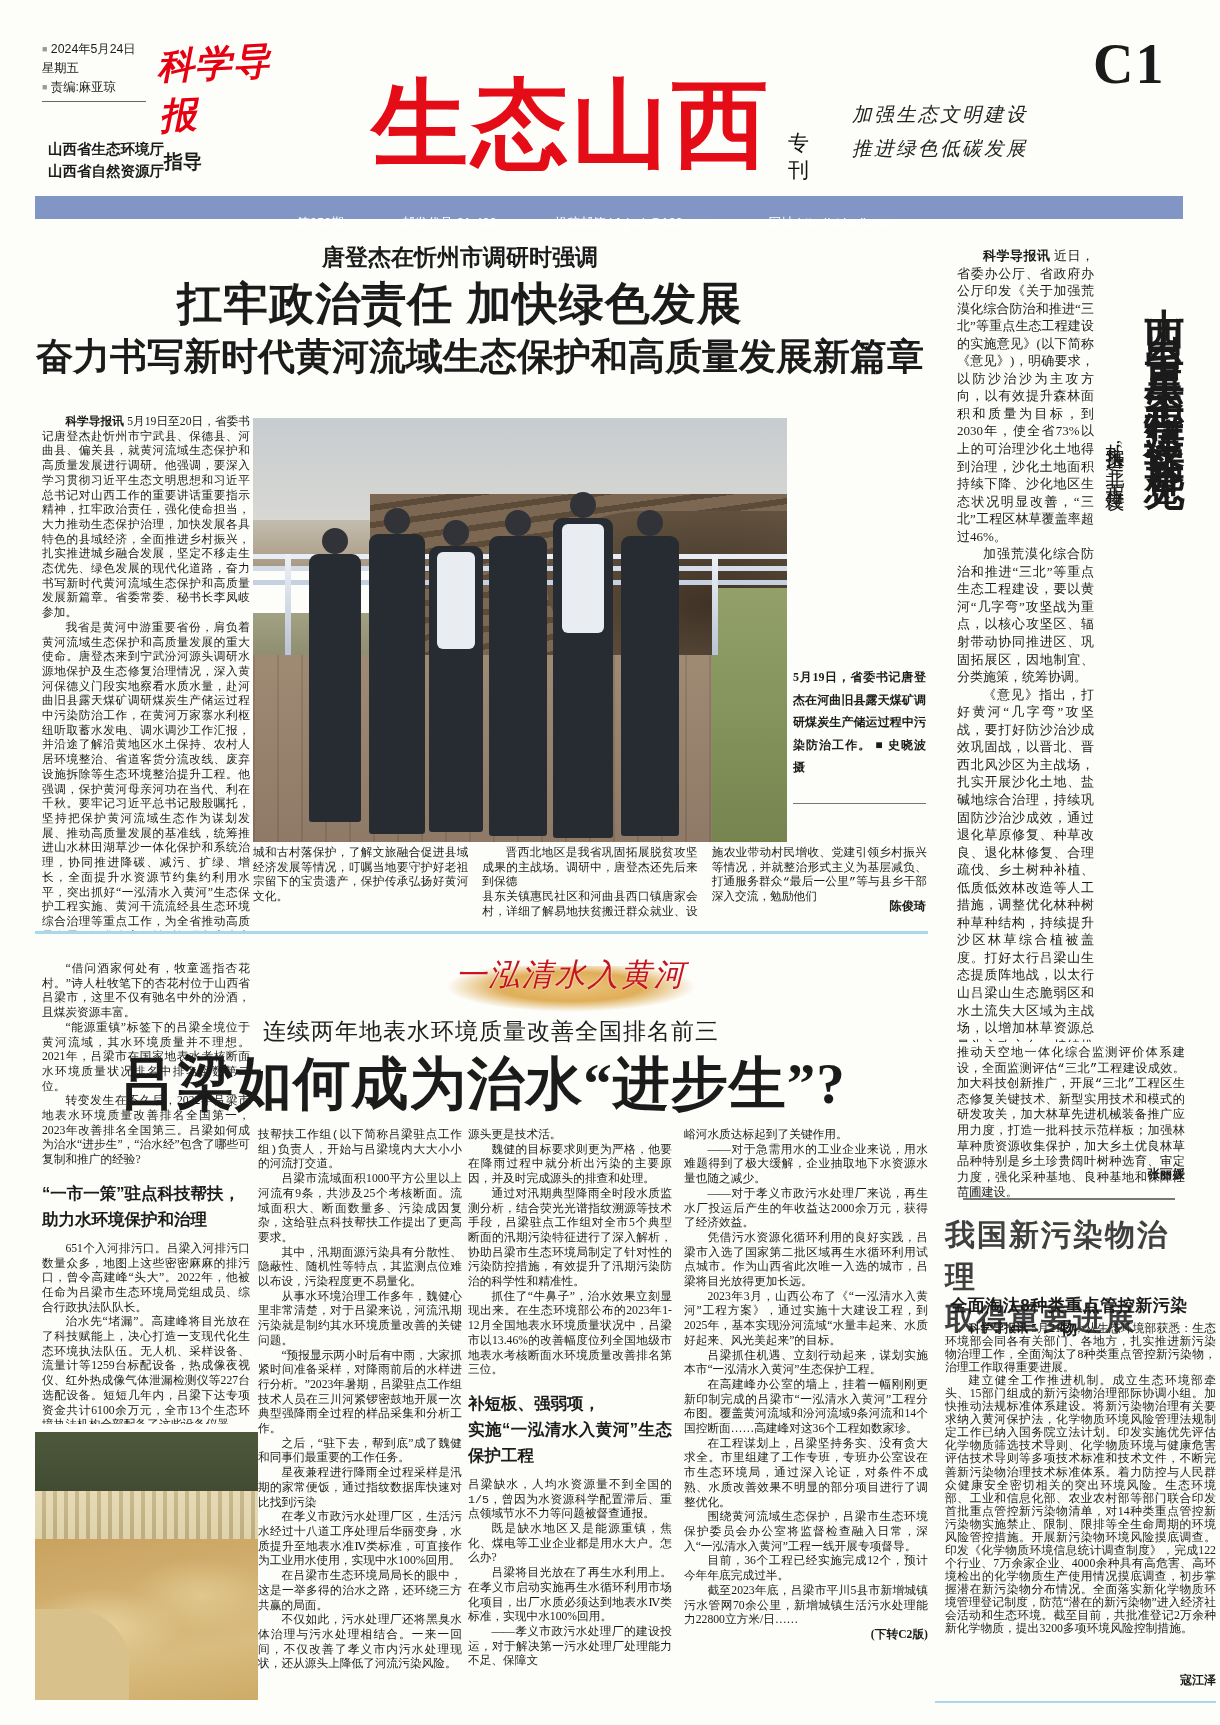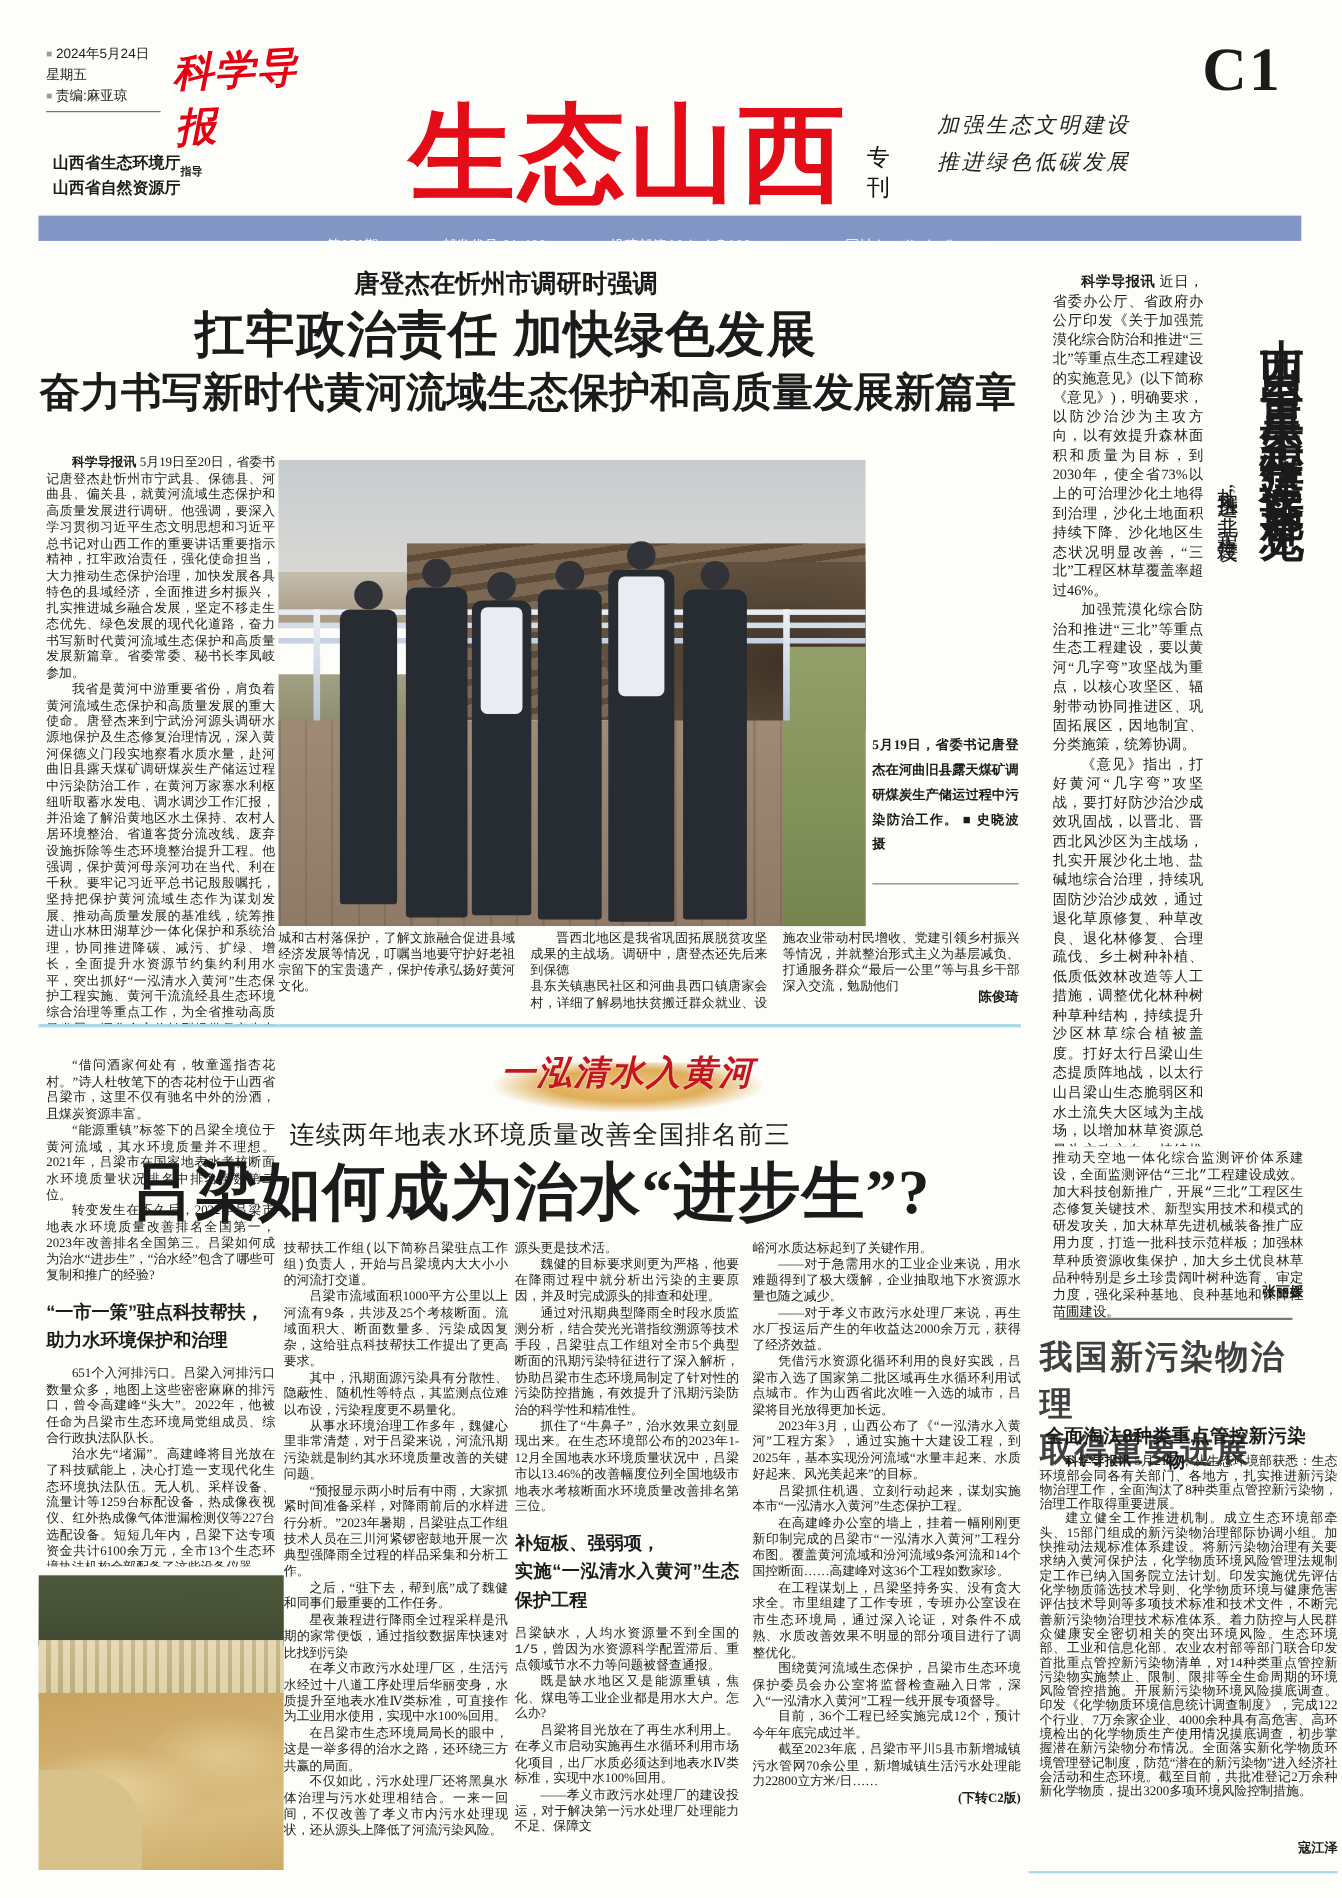--- a/index.html
+++ b/index.html
@@ -11,22 +11,22 @@
   .cont p:first-child{text-indent:0;font-family:Liberation Mono, monospace;}
   .body-txt{font-size:11.7px;line-height:14.7px;text-align:justify;overflow:hidden;}
   .body-txt b{font-family:"Liberation Sans","DejaVu Sans",sans-serif;}
   
   .dateblock{left:42px;top:40px;width:104px;font-size:12.3px;line-height:19px;
              font-family:"Liberation Sans","DejaVu Sans",sans-serif;border-bottom:1.5px solid #666;padding-bottom:4px;}
   .dateblock .sq{color:#9a9a9a;font-size:9px;vertical-align:1px;}
   .logo{left:158px;top:38px;width:150px;font-size:37px;font-weight:bold;font-style:italic;
         color:#e60012;transform:rotate(-3deg);letter-spacing:1px;}
   .guidance{left:48px;top:139px;font-size:14.5px;font-weight:bold;line-height:21.5px;}
-  .guide-label{left:164px;top:149px;font-size:10px;font-weight:bold;}
-  .bigtitle{left:372px;top:70px;font-size:96px;font-weight:900;color:#e30c17;letter-spacing:4px;line-height:110px;margin-top:16px;}
+  .guide-label{left:164px;top:149px;font-size:19px;font-weight:bold;}
+  .bigtitle{left:372px;top:70px;font-size:96px;font-weight:900;color:#e30c17;letter-spacing:4px;line-height:110px;}
   .zhuankan{left:788px;top:130px;font-size:21px;line-height:27px;width:24px;color:#111;}
   .slogan{left:852px;top:98px;font-size:19.5px;line-height:34px;font-style:italic;letter-spacing:2.5px;color:#222;}
   .pageno{left:1093px;top:32px;font-size:56px;font-weight:bold;letter-spacing:2px;}
   .infobar{left:35px;top:196px;width:1148px;height:23px;background:#8296c5;color:#fff;
            font-size:12.8px;display:flex;align-items:center;font-family:"Liberation Sans","DejaVu Sans",sans-serif;}
   .infobar span{margin-right:58px;margin-top:32px;}
   .infobar span:first-child{margin-left:262px;}
   
   .kicker{left:40px;top:242px;width:840px;text-align:center;font-size:23px;font-weight:700;}
   .h1a{left:40px;top:274px;width:840px;text-align:center;font-size:45px;font-weight:900;letter-spacing:1px;white-space:nowrap;}
@@ -42,21 +42,21 @@
   .rcol{left:957px;top:247px;width:137px;height:795px;font-size:13px;line-height:17.55px;text-align:justify;overflow:hidden;}
   .vsub{left:1102px;top:428px;height:230px;writing-mode:vertical-rl;font-size:19px;letter-spacing:3px;font-weight:500;}
   .vhead{left:1138px;top:276px;height:745px;writing-mode:vertical-rl;font-size:40px;font-weight:800;letter-spacing:11px;}
   .rbottom{left:957px;top:1046px;width:228px;font-size:12.2px;line-height:15.6px;text-align:justify;}
   .byline2{left:1090px;top:1166px;width:95px;text-align:right;font-weight:bold;font-size:12.5px;}
   .rule-gray{left:963px;top:1198px;width:212px;border-top:2px solid #777;}
   
   .banner{left:438px;top:952px;width:266px;height:60px;}
   .banner-gold{position:absolute;left:0;top:14px;width:100%;height:46px;
      background:radial-gradient(60% 70% at 50% 45%,#ecc57e 0%,#dfae58 45%,rgba(223,174,88,0) 78%);}
-  .banner-text{position:absolute;left:0;top:2px;width:100%;text-align:center;font-size:31px;font-weight:bold;
+  .banner-text{position:absolute;left:0;top:2px;width:100%;text-align:center;font-size:31px;font-weight:normal;
      font-style:italic;color:#c5161d;letter-spacing:2px;text-shadow:0 0 2px #fff;}
   .fkicker{left:263px;top:1016px;font-size:23px;letter-spacing:1px;color:#1d1d1d;}
   .fhead{left:35px;top:1046px;width:895px;text-align:center;font-size:57px;font-weight:700;letter-spacing:1px;}
   .colA{left:42px;top:962px;width:208px;height:462px;}
   .colB{left:258px;top:1128px;width:204px;height:574px;}
   .colC{left:468px;top:1128px;width:204px;height:574px;}
   .colD{left:684px;top:1128px;width:244px;height:574px;}
   .subhead{font-size:16.5px;font-weight:700;line-height:26px;margin:12px 0 10px 0;text-indent:0;
            font-family:"Liberation Sans","DejaVu Sans",sans-serif;}
   .continued{text-align:right;font-weight:bold;text-indent:0;}

